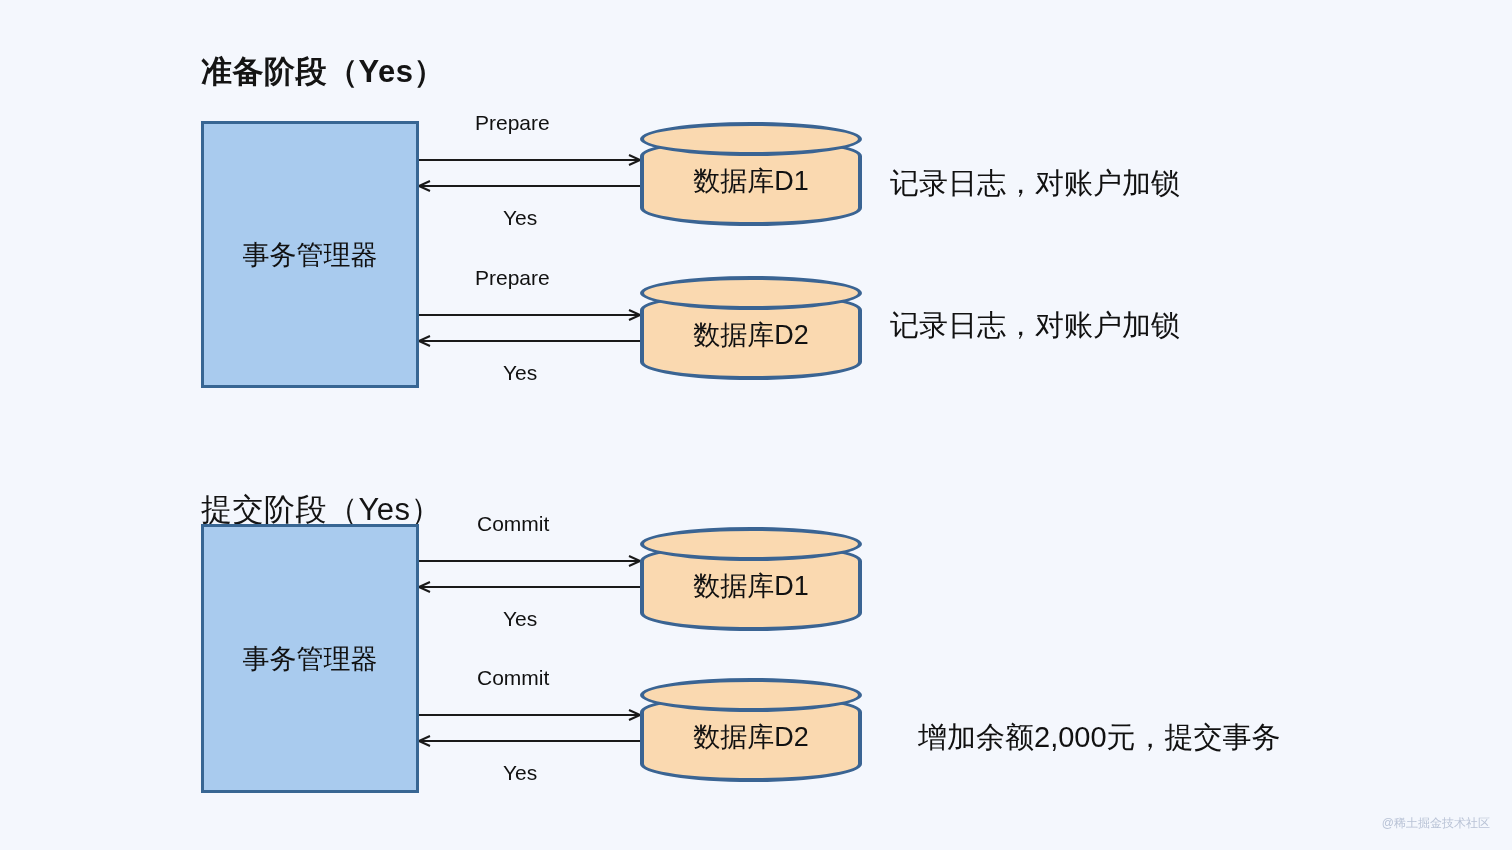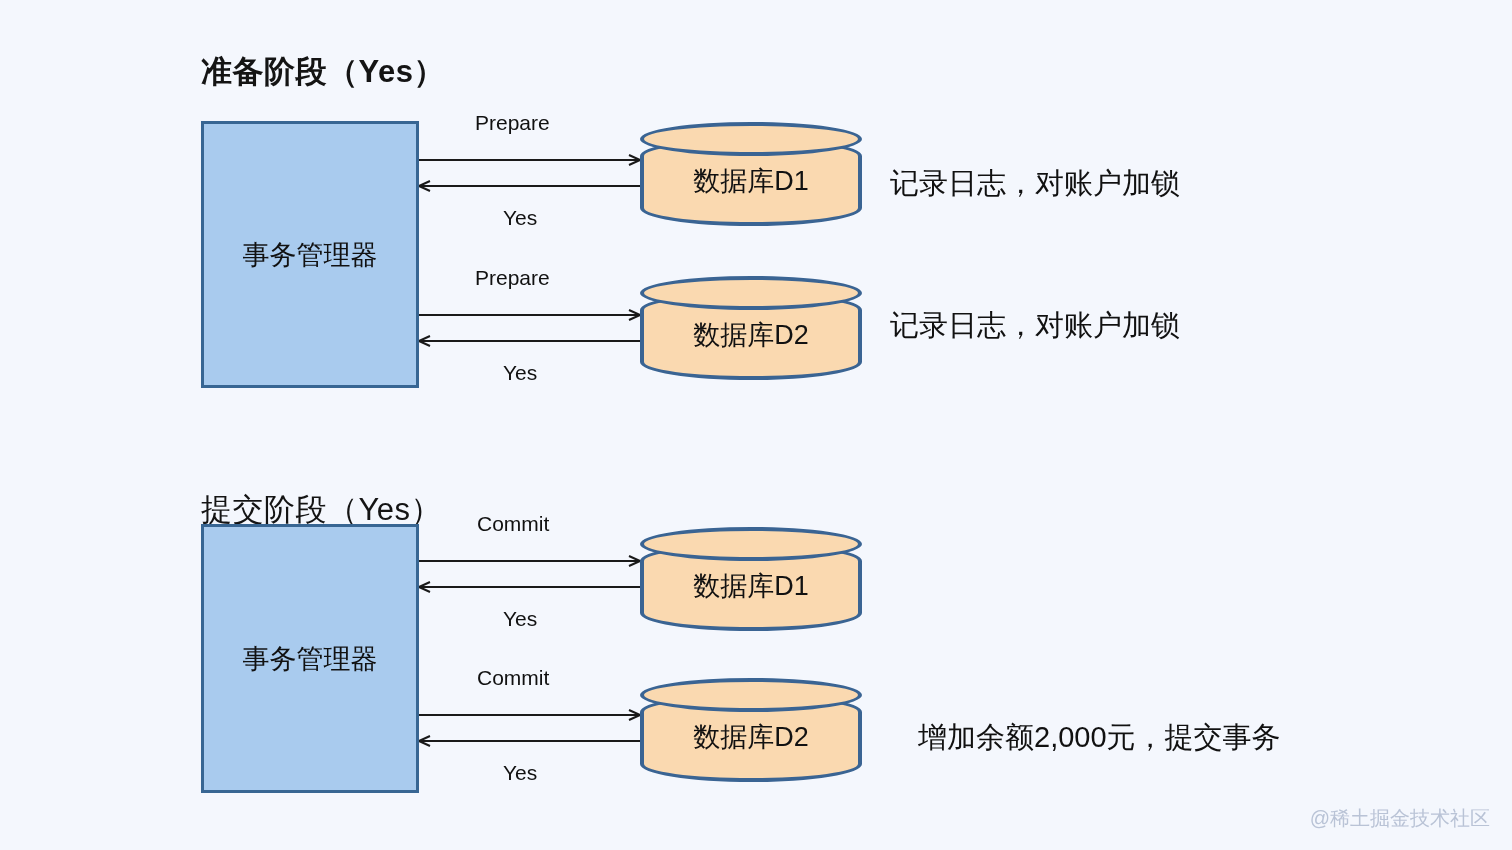--- a/index.html
+++ b/index.html
@@ -130,21 +130,21 @@
     left: 0;
     top: 0;
     width: 1512px;
     height: 850px;
     pointer-events: none;
   }
   .watermark {
     position: absolute;
     right: 22px;
     bottom: 18px;
-    font-size: 20px;
+    font-size: 12px;
     color: #b9c3d6;
     white-space: nowrap;
   }
 </style>
 </head>
 <body style="background: rgb(244, 247, 253);">
 
 <div id="stage">
 
   <svg id="arrow-layer" viewBox="0 0 1512 850" width="1512" height="850" xmlns="http://www.w3.org/2000/svg">

